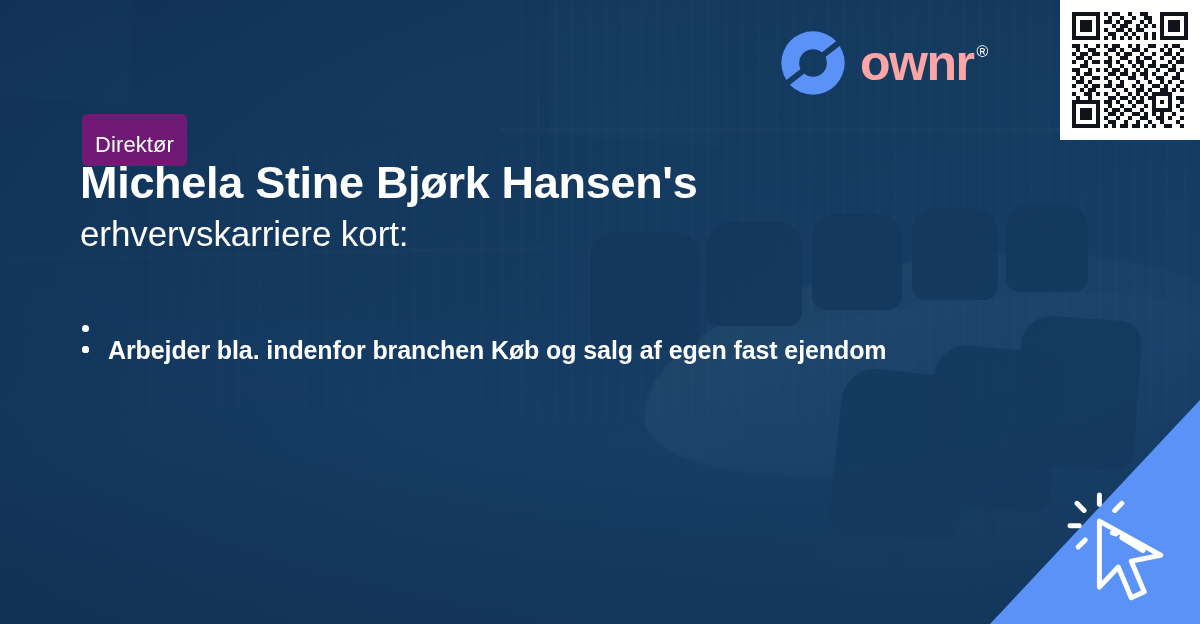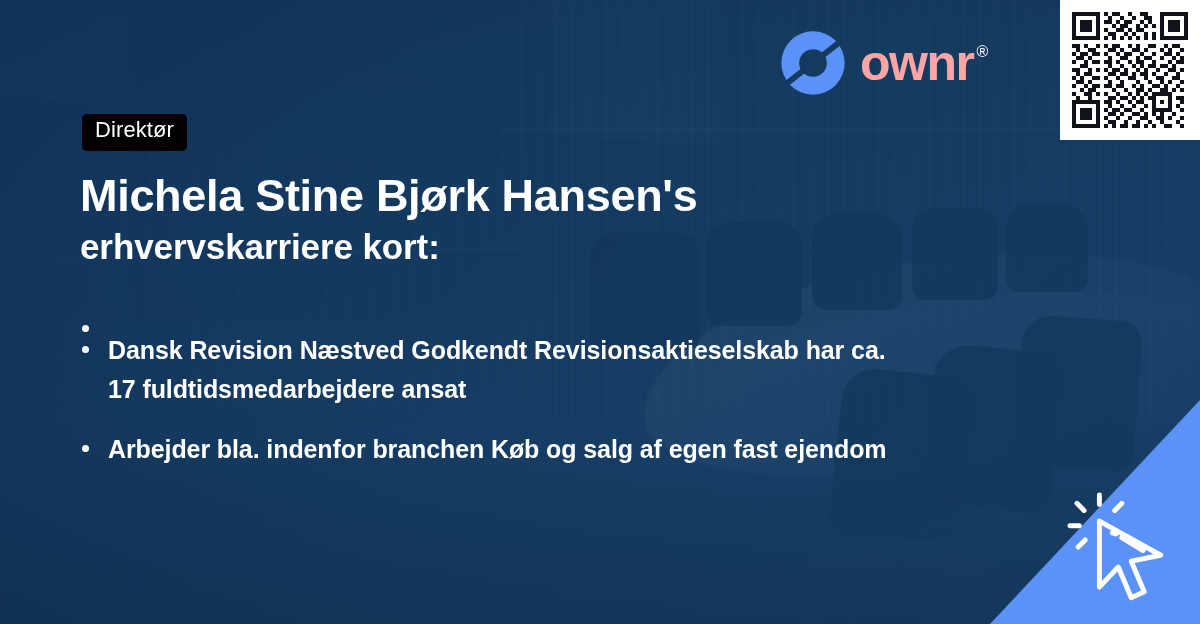--- a/index.html
+++ b/index.html
@@ -86,34 +86,34 @@
   .bg-vignette{
     position:absolute;inset:0;
     background:radial-gradient(120% 100% at 60% 40%,rgba(0,0,0,0) 35%,rgba(8,28,52,.35) 100%);
   }
 
   
   .content{position:absolute;left:0;top:0;width:1200px;height:624px;}
 
   .badge{
     position:absolute;left:82px;top:114px;
-    background:#000000;color:#ffffff;
+    background:#701a75;color:#ffffff;
     font-size:22px;line-height:1;
-    padding:5px 13px 10px 13px;border-radius:5px;
+    padding:20px 13px 10px 13px;border-radius:5px;
     letter-spacing:.1px;
     white-space:nowrap;
   }
 
-  .title-wrap{position:absolute;left:80px;top:169px;width:880px;}
+  .title-wrap{position:absolute;left:80px;top:156px;width:880px;}
   .title-1{
     font-size:45px;font-weight:bold;color:#ffffff;
     line-height:1.18;letter-spacing:-.3px;white-space:nowrap;
   }
   .title-2{
-    font-size:35px;font-weight:bold;color:#ffffff;
+    font-size:35px;font-weight:normal;color:#ffffff;
     line-height:1.25;letter-spacing:-.1px;margin-top:3px;white-space:nowrap;
   }
 
   .bullets{position:absolute;left:78px;top:310px;width:830px;}
   .bullet{
     position:relative;
     color:#ffffff;font-size:25px;font-weight:bold;
     line-height:1.55;
     padding-left:30px;
     margin-bottom:21px;
@@ -201,21 +201,20 @@
       <div class="title-1">Michela Stine Bjørk Hansen's</div>
       <div class="title-2">erhvervskarriere kort:</div>
     </div>
 
     <div class="bullets">
       <div class="bullet">
         <span class="dot"></span>
       </div>
       <div class="bullet">
         <span class="dot"></span>
-        <span>Dansk Revision Næstved Godkendt Revisionsaktieselskab har ca. 17 fuldtidsmedarbejdere ansat</span>
       </div>
       <div class="bullet">
         <span class="dot"></span>
         <span>Arbejder bla. indenfor branchen Køb og salg af egen fast ejendom</span>
       </div>
     </div>
 
     <div class="logo">
       <svg class="logo-mark" viewBox="0 0 100 100">
         <defs>

